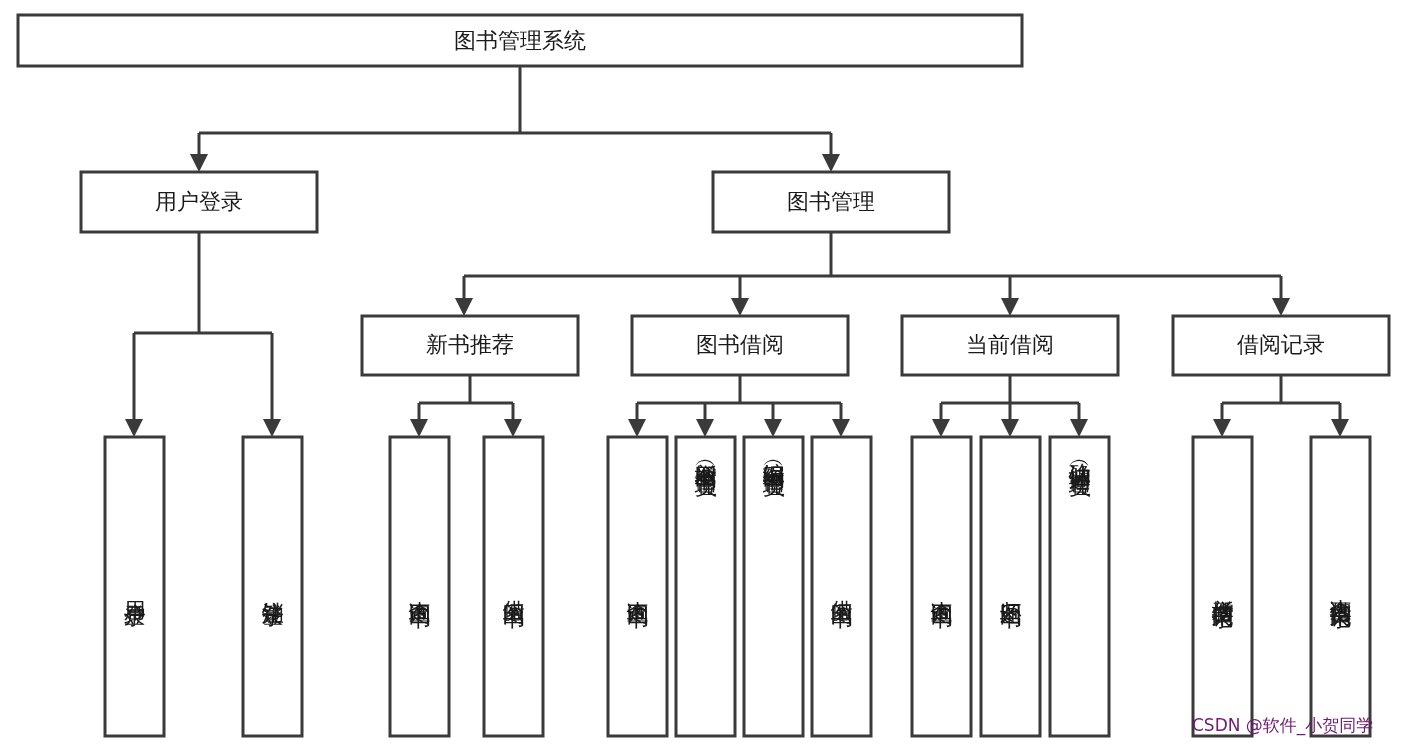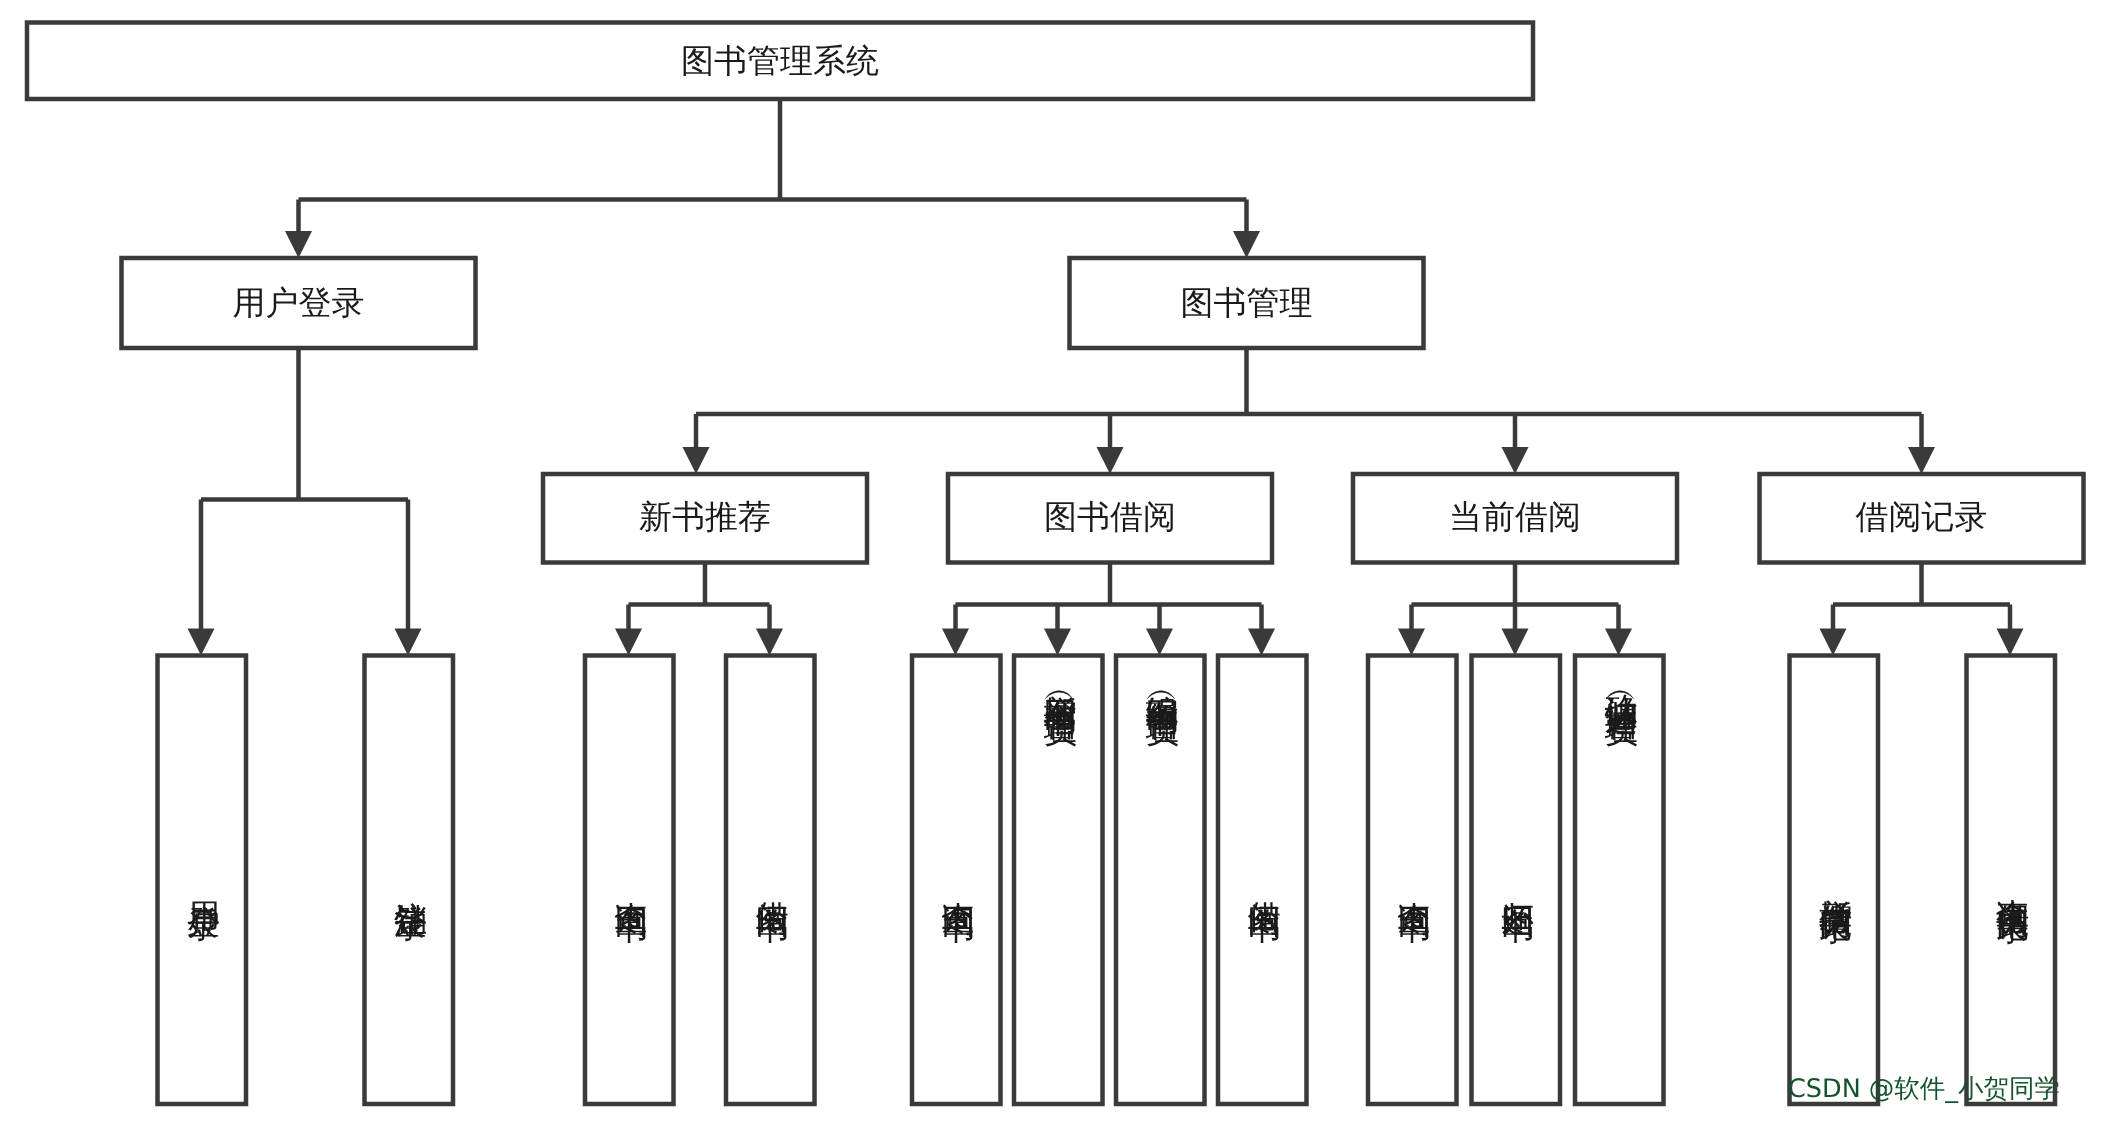--- a/index.html
+++ b/index.html
@@ -60,21 +60,21 @@
     white-space: nowrap;
     display: flex;
     align-items: center;
     justify-content: center;
     pointer-events: none;
   }
   .watermark {
     position: absolute;
     font-family: "DejaVu Sans", "Liberation Sans", sans-serif;
     font-size: 17px;
-    color: #14532d;
+    color: #701a75;
     white-space: nowrap;
     left: 1192px;
     top: 714px;
   }
 </style>
 </head>
 <body>
 
 <div id="diagram-root">
 

